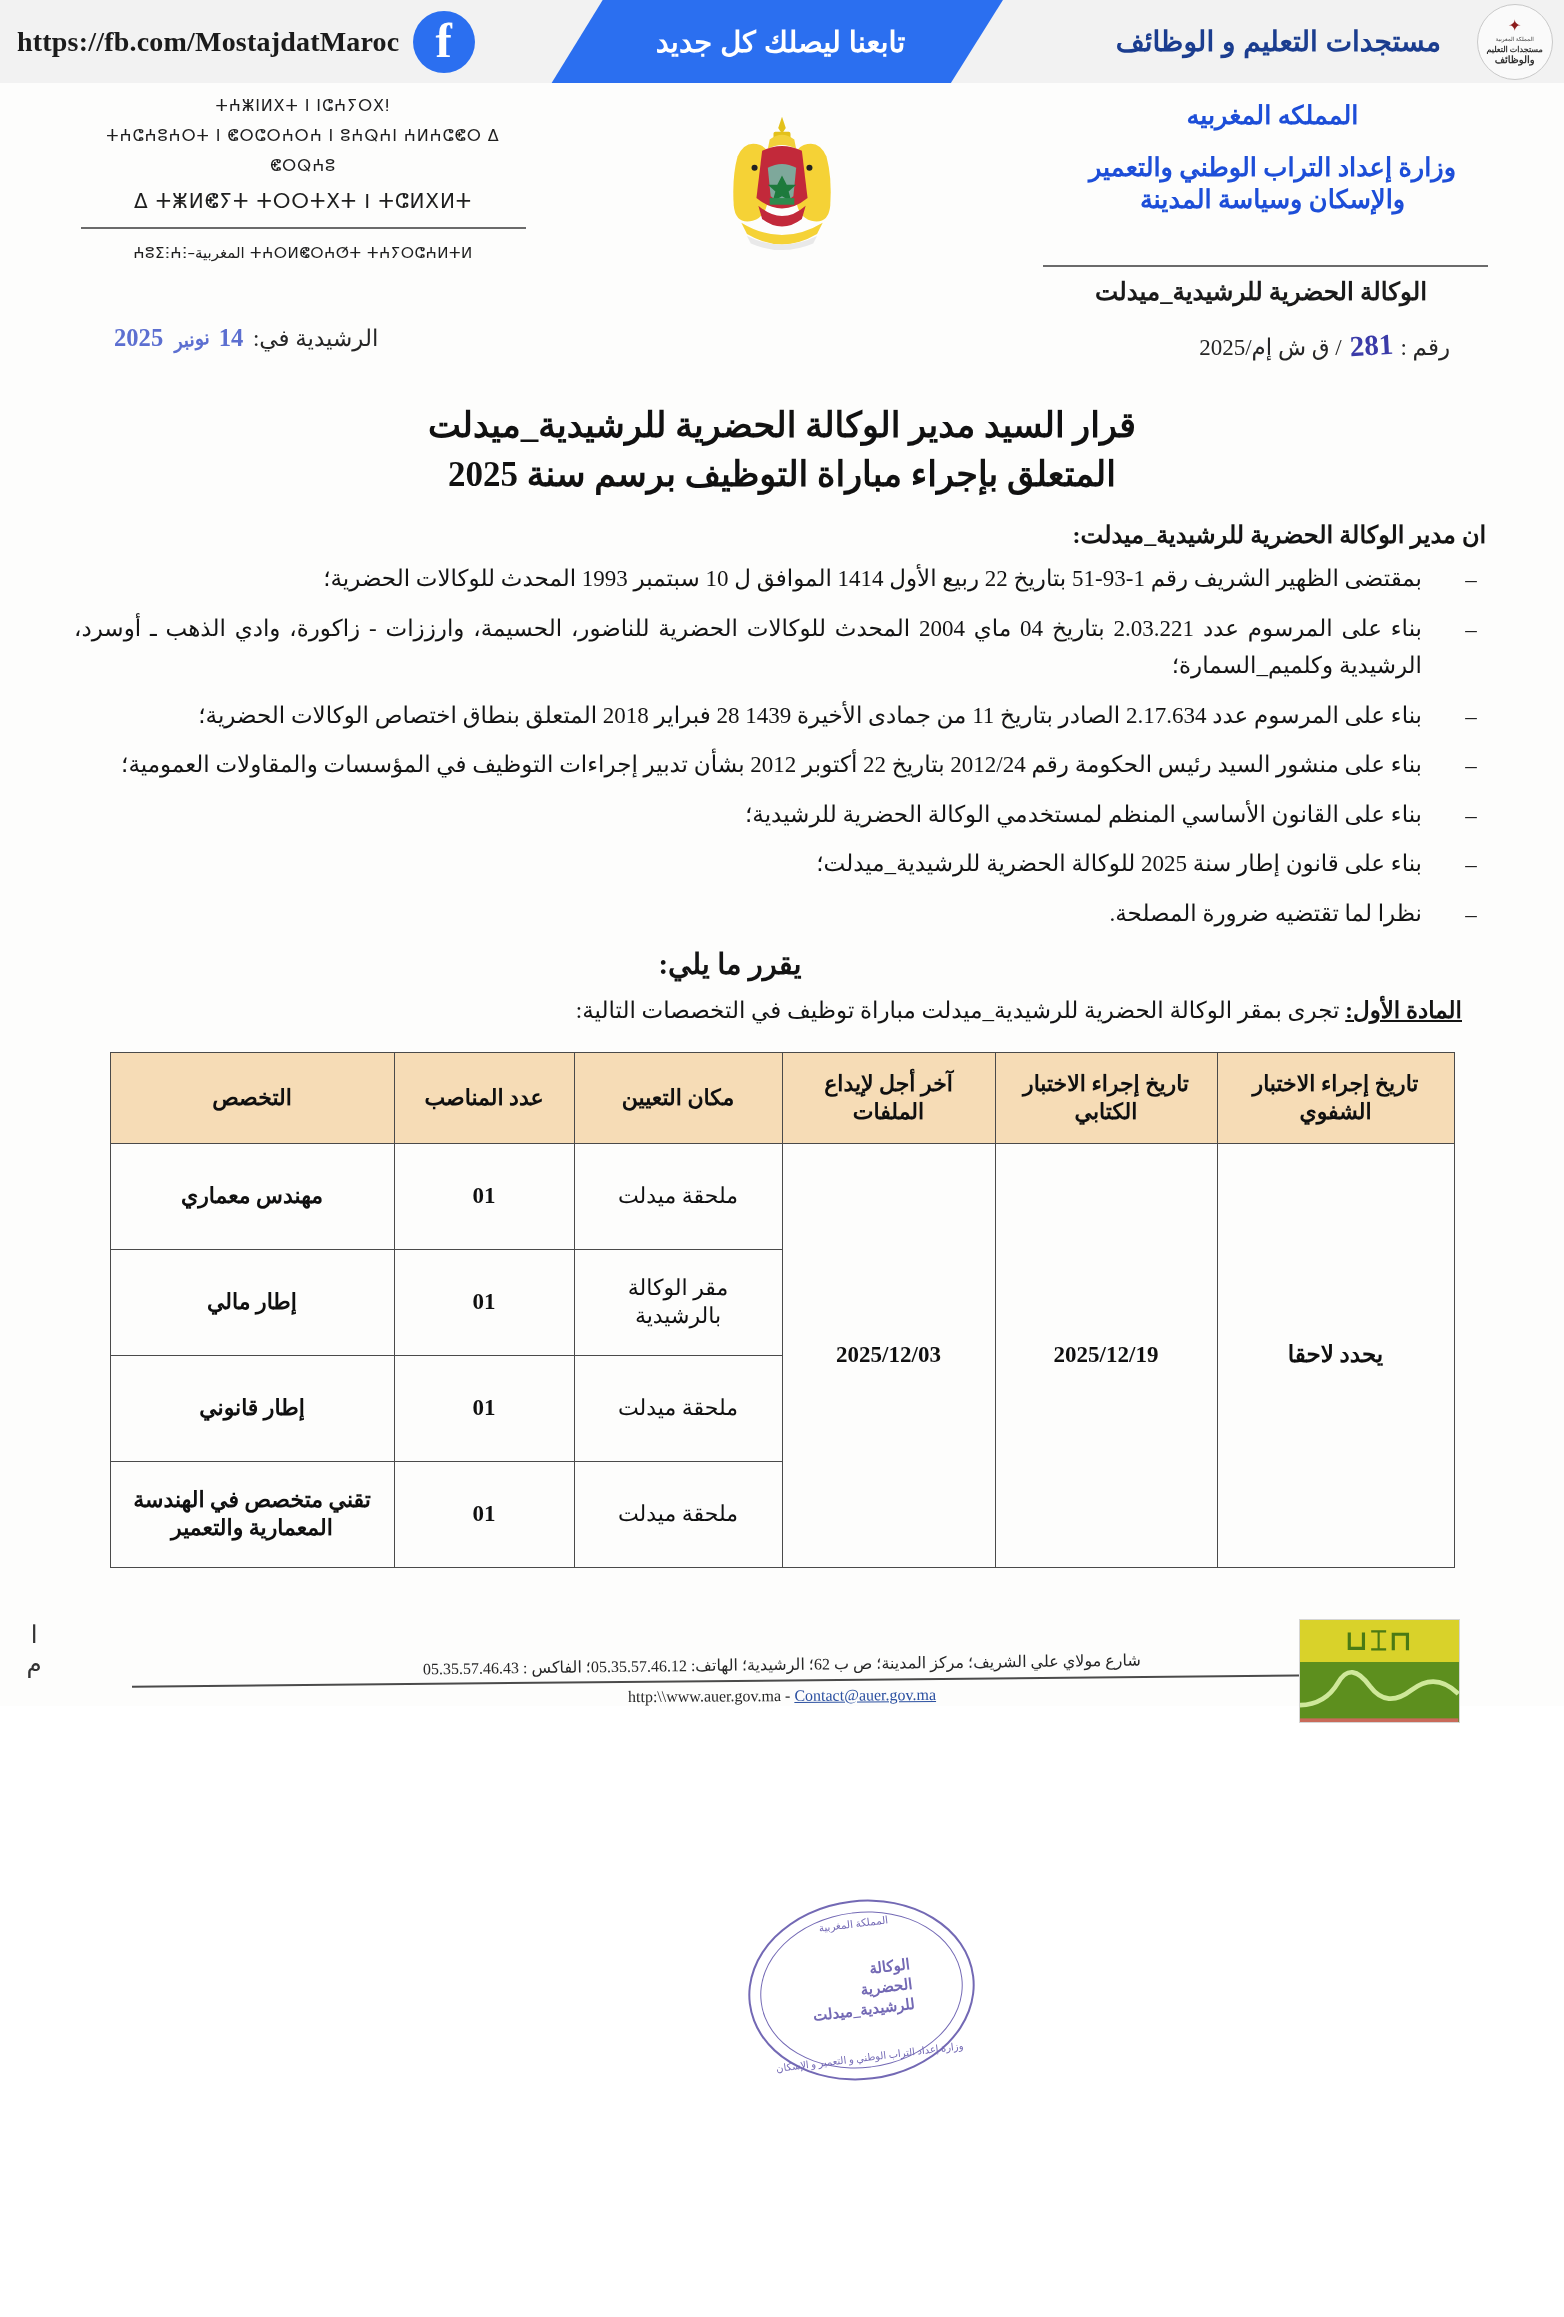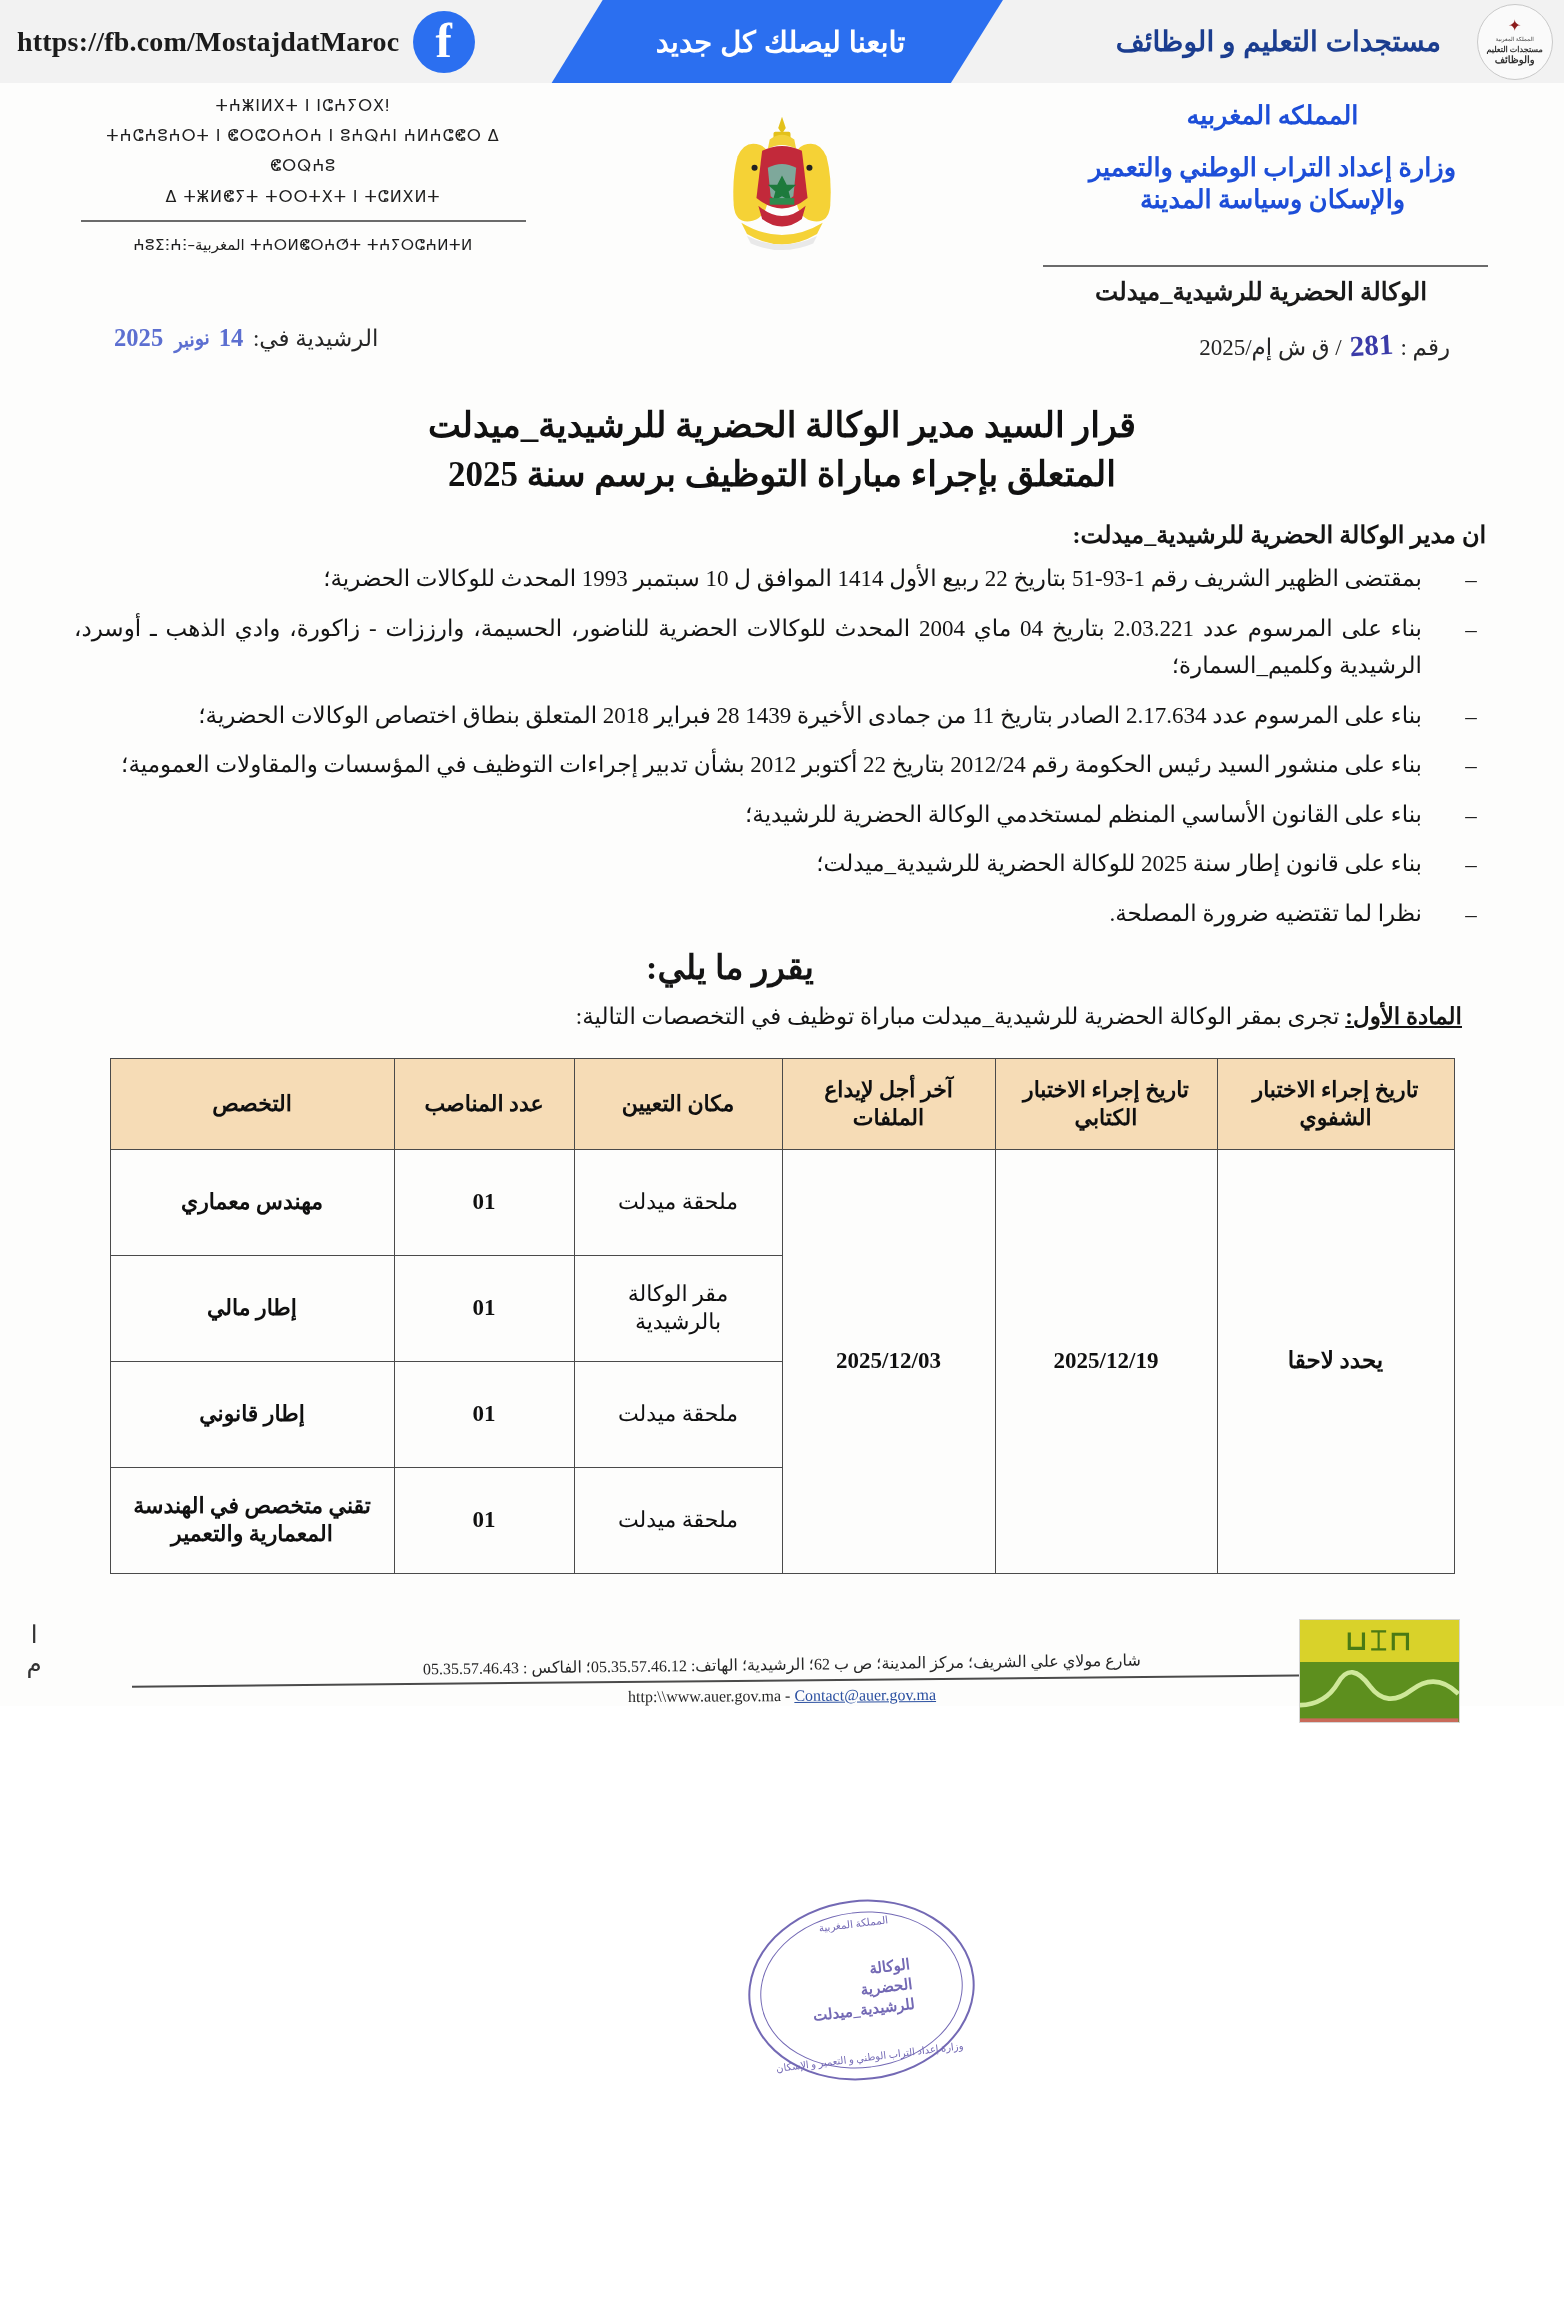--- a/index.html
+++ b/index.html
@@ -114,21 +114,21 @@
 
   
   .hdr-tif {
     position: absolute; left: 19px; top: 7.6px; width: 568px;
     text-align: center; color: #1e1e1e;
     font-family: "DejaVu Sans", sans-serif; line-height: 1.9;
   }
   .hdr-tif .t1 { font-size: 16px; letter-spacing: 0.9px; }
   .hdr-tif .t2 { font-size: 16px; letter-spacing: 0.9px; }
   .hdr-tif .t3 { font-size: 16px; letter-spacing: 0.9px; }
-  .hdr-tif .t4 { font-size: 16px; letter-spacing: 0.9px; }
+  .hdr-tif .t4 { font-size: 20px; letter-spacing: 0.9px; }
   .tif-rule { margin: 7.6px auto 9.5px; width: 445px; height: 1.9px; background: #6b6b6b; }
   .hdr-tif .t5 { font-size: 15px; letter-spacing: 0.5px; }
 
   .hdr-date {
     position: absolute; left: 114px; top: 241px;
     display: flex; align-items: baseline; gap: 9.5px;
     direction: rtl; font-size: 23px; color: #262626;
   }
   .hdr-date .handdate {
     color: #5c6fd0; font-weight: bold; font-size: 24.6px;
@@ -156,21 +156,21 @@
     position: relative; font-size: 23px; line-height: 1.62;
     text-align: justify; text-align-last: right;
     padding-left: 0; padding-right: 68px; margin-bottom: 12.3px;
   }
   ul.clauses li .dash {
     position: absolute; right: 13.2px; top: 0.9px;
     font-size: 23px; color: #222;
   }
   li.c-short { text-align: right; text-align-last: right; }
   .decides {
-    text-align: center; font-size: 34px; font-weight: bold;
+    text-align: center; font-size: 29px; font-weight: bold;
     margin: 15px 0 13.2px 0; padding-right: 104px;
   }
   .article1 {
     font-size: 23px; line-height: 1.5; text-align: right;
     margin: 0 28px 23px 28px;
   }
   .article1 u { text-decoration: underline; font-weight: bold; }
 
   
   table.jobs {

